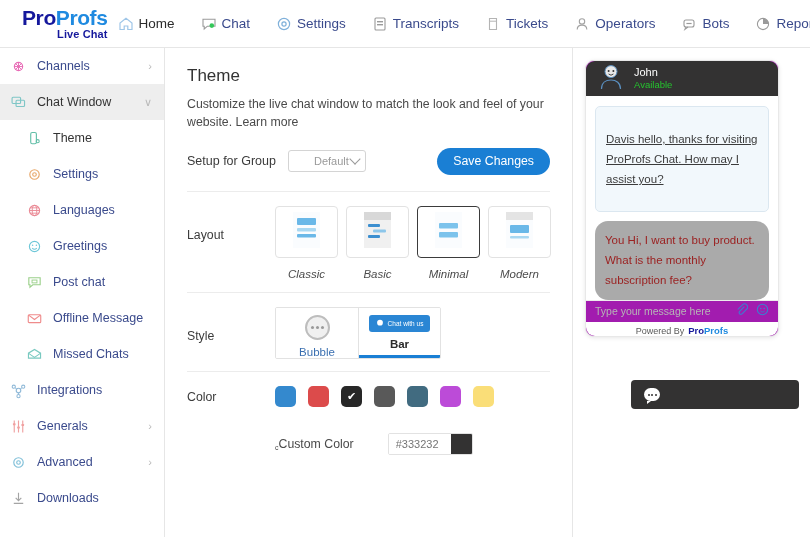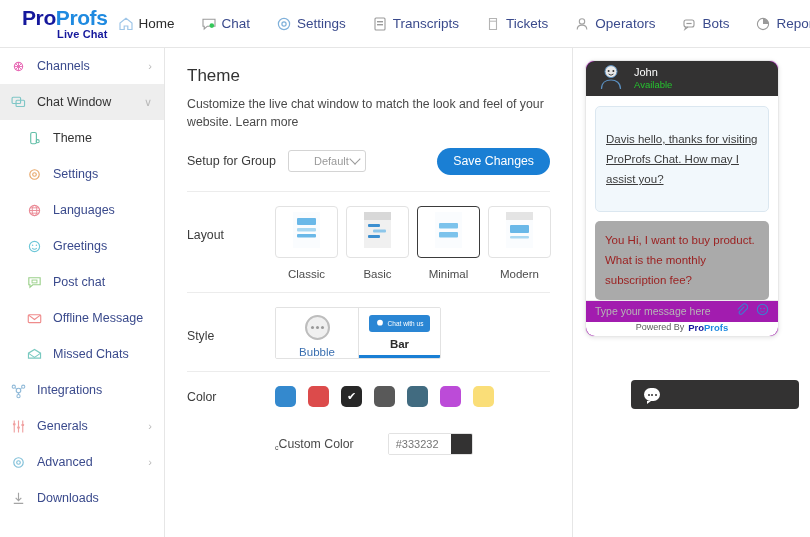--- a/index.html
+++ b/index.html
@@ -144,21 +144,21 @@
     align-items: flex-start;
   }
   .section.first { margin-top: 16px; border-top: 1px solid #ececec; }
   .sec-label {
     width: 88px; flex: none;
     font-size: 12.3px; color: #3b3b3b;
     padding-top: 22px;
   }
 
   
-  .layouts { display: flex; gap: 8px; }
+  .layouts { display: flex; gap: 8px; font-style: italic; }
   .lay-col { width: 63px; }
   .lay-card {
     width: 63px; height: 52px;
     border: 1px solid #e2e2e2; border-radius: 4px;
     background: #fff;
     display: flex; align-items: center; justify-content: center;
     cursor: pointer;
   }
   .lay-card.selected { border: 1.5px solid #3b3b3b; }
   .lay-name {
@@ -261,37 +261,37 @@
     background: #f2f8fc;
     border: 1px solid #dbe7f0;
     border-radius: 5px;
     padding: 22px 10px;
     font-size: 11.5px; color: #3b3b3b;
     line-height: 1.75;
     text-decoration: underline;
   }
   .msg-me {
     background: #aaaaaa;
-    border-radius: 5px;
+    border-radius: 13px;
     padding: 9px 10px;
     font-size: 11.5px; color: #9b2222;
     line-height: 1.75;
     margin-top: 9px;
   }
   .w-input {
     border-top: 1px solid #ececec;
     height: 30px;
     display: flex; align-items: center;
     padding: 0 9px;
   }
   .w-input-ph { font-size: 10.5px; color: #b6b6b6; flex: 1; }
   .w-icons { display: flex; gap: 8px; align-items: center; }
   .w-foot {
     height: 19px;
-    display: flex; align-items: flex-start; justify-content: center;
+    display: flex; align-items: flex-end; justify-content: center;
     gap: 4px;
     font-size: 9px; color: #5a5a5a;
     background: #fff;
     border-radius: 0 0 9px 9px;
   }
   .foot-brand { font-weight: bold; font-size: 9.5px; }
   .foot-p1 { color: #15189c; }
   .foot-p2 { color: #1f8ae0; }
 
   .chatbar {

